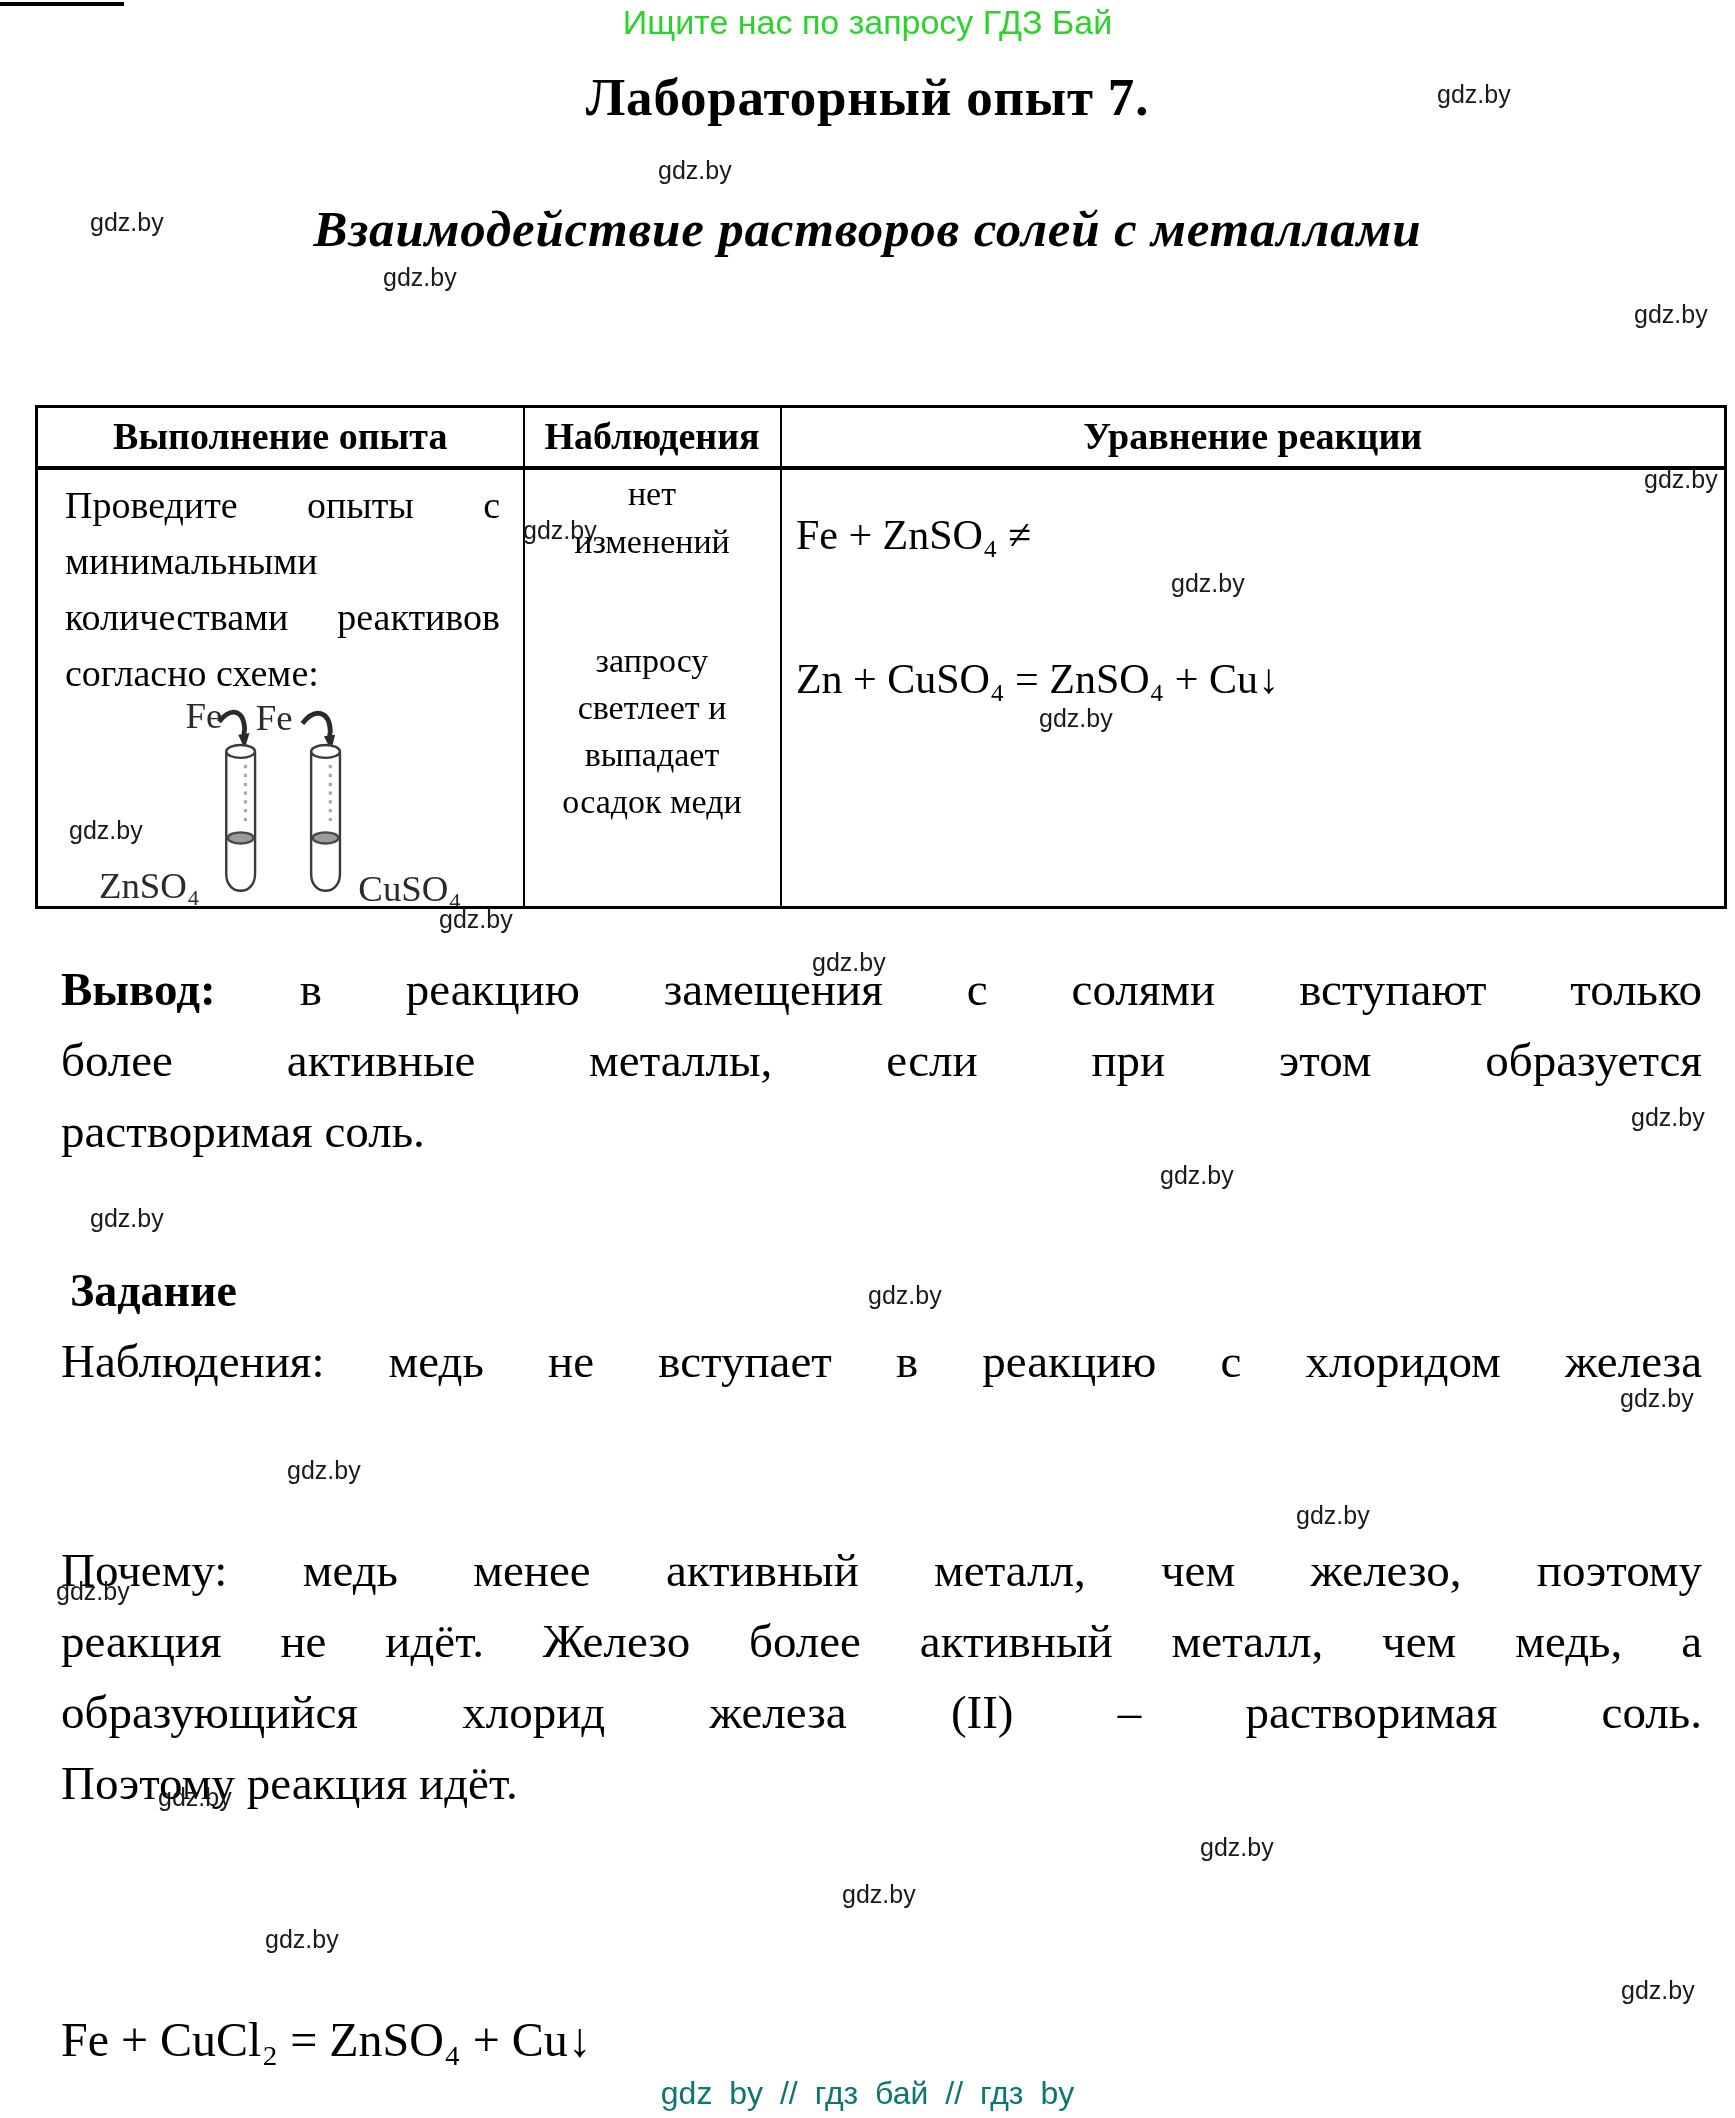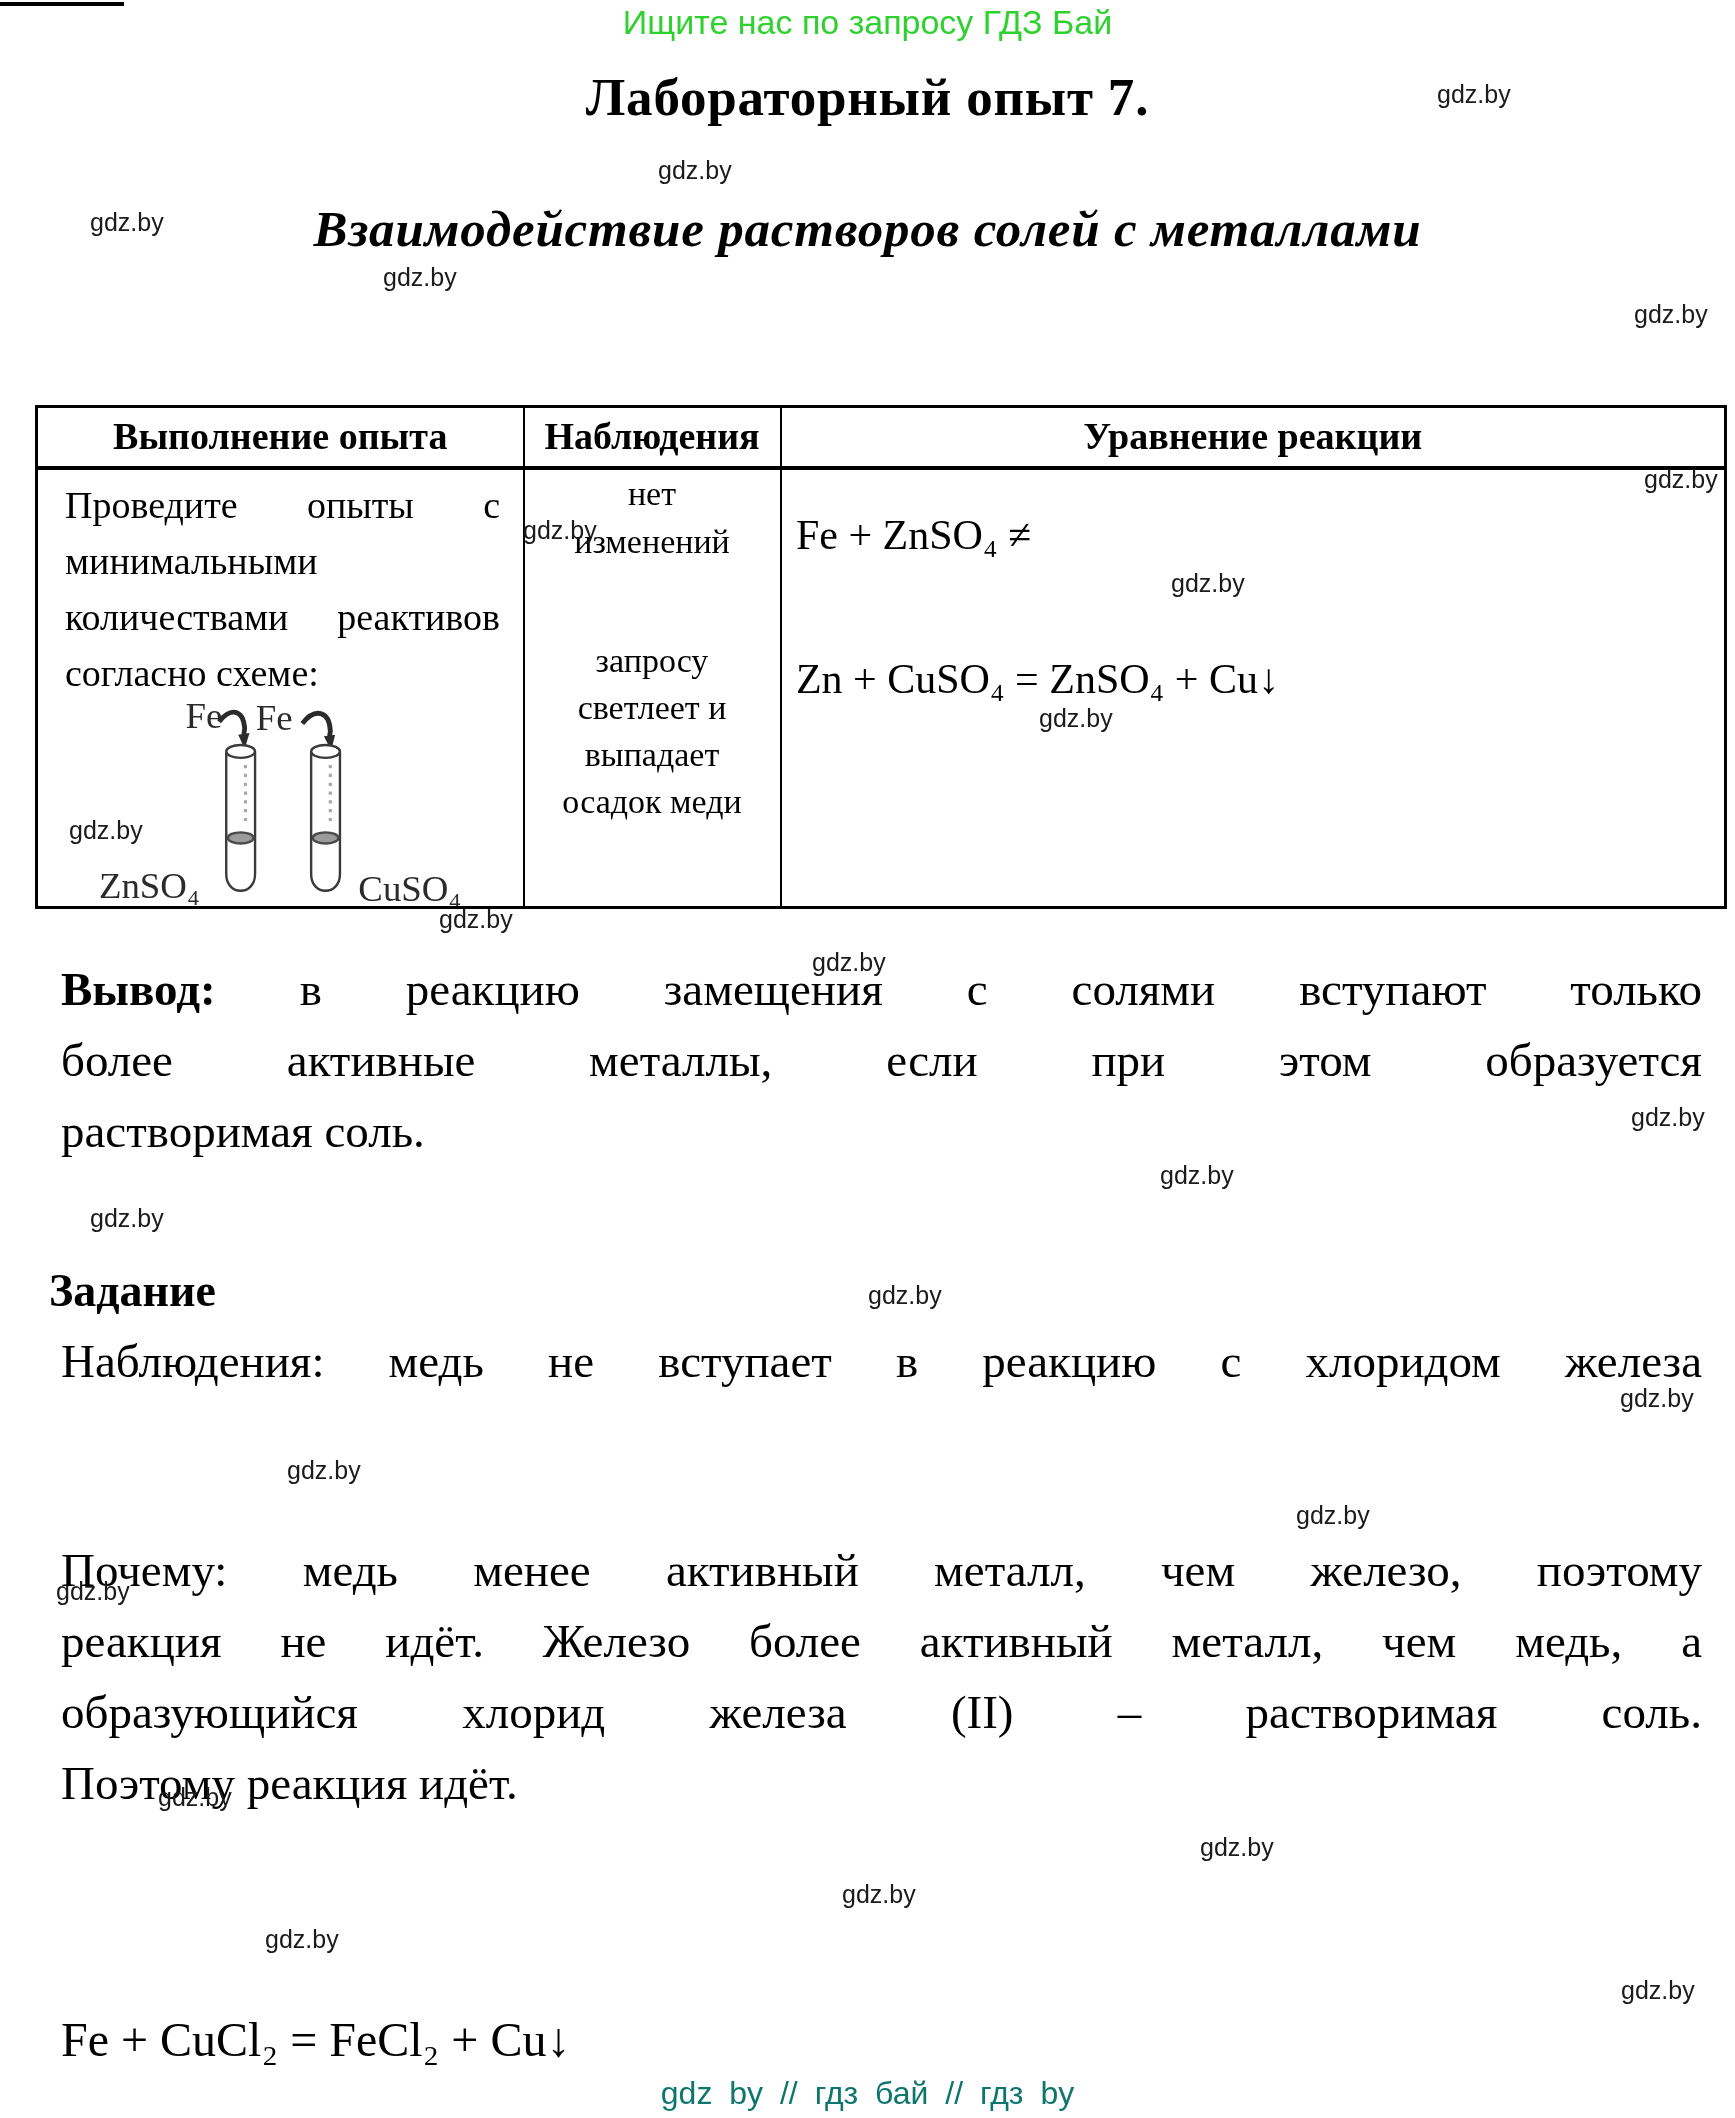--- a/index.html
+++ b/index.html
@@ -60,21 +60,21 @@
 
   .diagram { display: block; margin-top: 0; }
   .diagram text { font-family: "Liberation Serif", "DejaVu Serif", serif; font-size: 46px; fill: #2b2b2b; }
 
   .para { position: absolute; left: 61px; width: 1641px; font-size: 47px; }
   .pline { line-height: 71px; text-align: justify; text-align-last: left; }
   .pline.stretch { text-align-last: justify; }
   .b { font-weight: bold; }
 
   .p-conclusion { top: 954px; }
-  .heading { position: absolute; left: 49px; font-size: 46px; }
+  .heading { position: absolute; left: 70px; font-size: 46px; }
   .h-task { top: 1264px; font-weight: bold; }
   .p-obs { top: 1326px; }
   .p-why { top: 1535px; }
   .h-eq { top: 1883px; }
   .formula { position: absolute; left: 61px; top: 2008px; font-size: 48px; line-height: 64px; }
 
   .footer {
     position: absolute; top: 2075px; left: 0; width: 100%;
     text-align: center;
     font-family: "Liberation Sans", "DejaVu Sans", sans-serif;
@@ -186,21 +186,21 @@
   </div>
 
   <div class="para p-why">
     <div class="pline stretch">Почему: медь менее активный металл, чем железо, поэтому</div>
     <div class="pline stretch">реакция не идёт. Железо более активный металл, чем медь, а</div>
     <div class="pline stretch">образующийся хлорид железа (II) – растворимая соль.</div>
     <div class="pline">Поэтому реакция идёт.</div>
   </div>
 
 
-  <div class="formula">Fe + CuCl₂ = FeCl₂ + Cu↓</div>
+  <div class="formula">Fe + CuCl₂ = ZnSO₄ + Cu↓</div>
 
   <div class="footer">gdz by  //  гдз бай  //  гдз by</div>
 
   <div class="wm-layer">
       <div class="wm" style="left: 1437px; top: 80px;">gdz.by</div>
       <div class="wm" style="left: 658px; top: 156px;">gdz.by</div>
       <div class="wm" style="left: 90px; top: 208px;">gdz.by</div>
       <div class="wm" style="left: 383px; top: 263px;">gdz.by</div>
       <div class="wm" style="left: 1634px; top: 300px;">gdz.by</div>
       <div class="wm" style="left: 1644px; top: 465px;">gdz.by</div>

